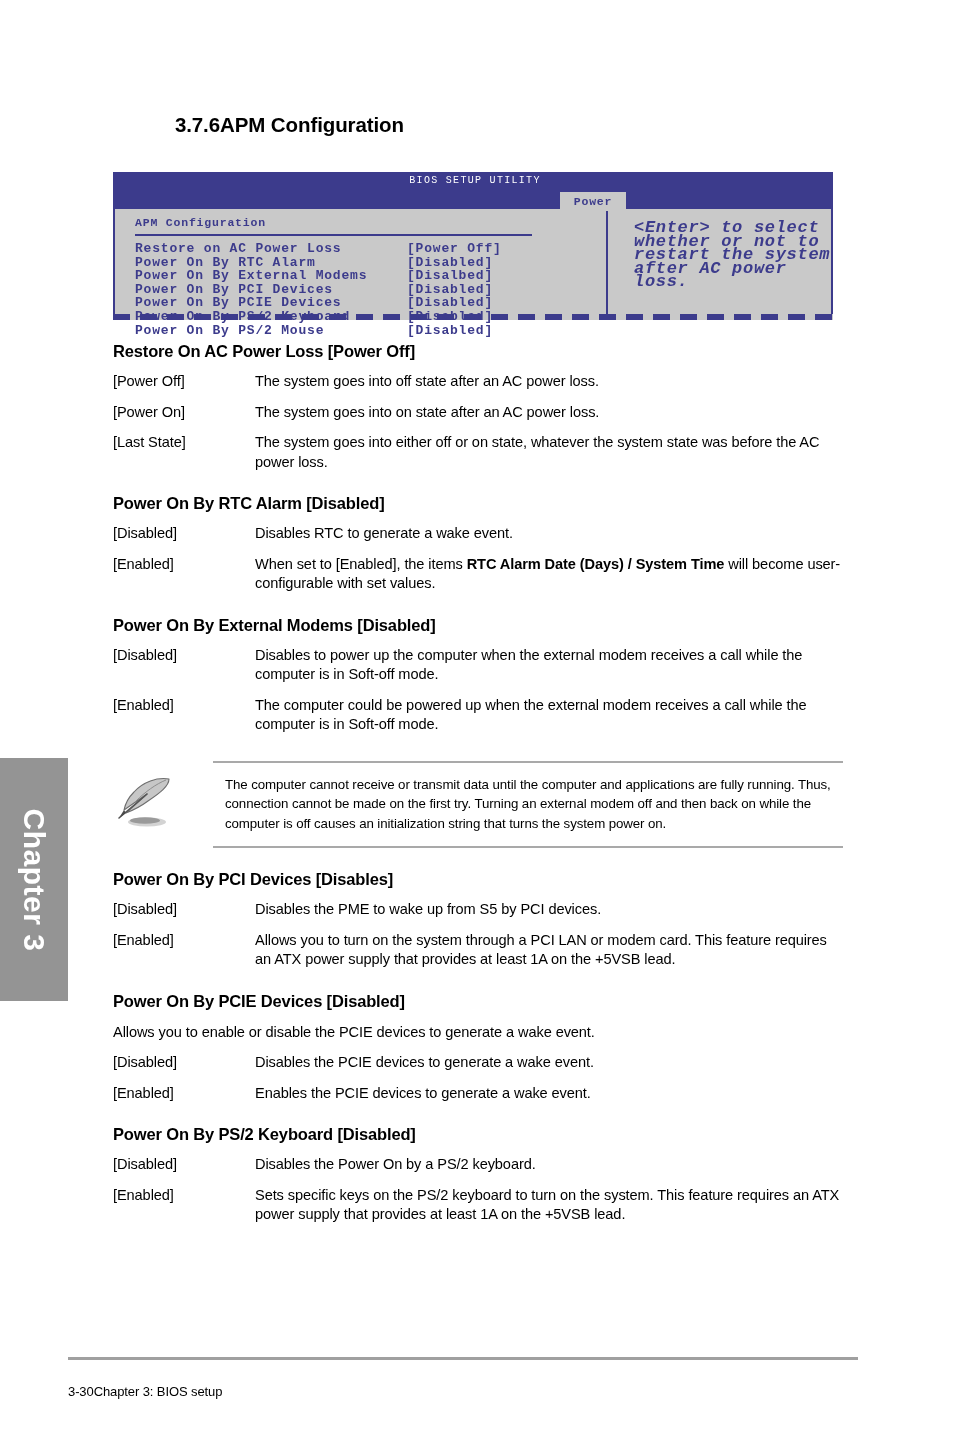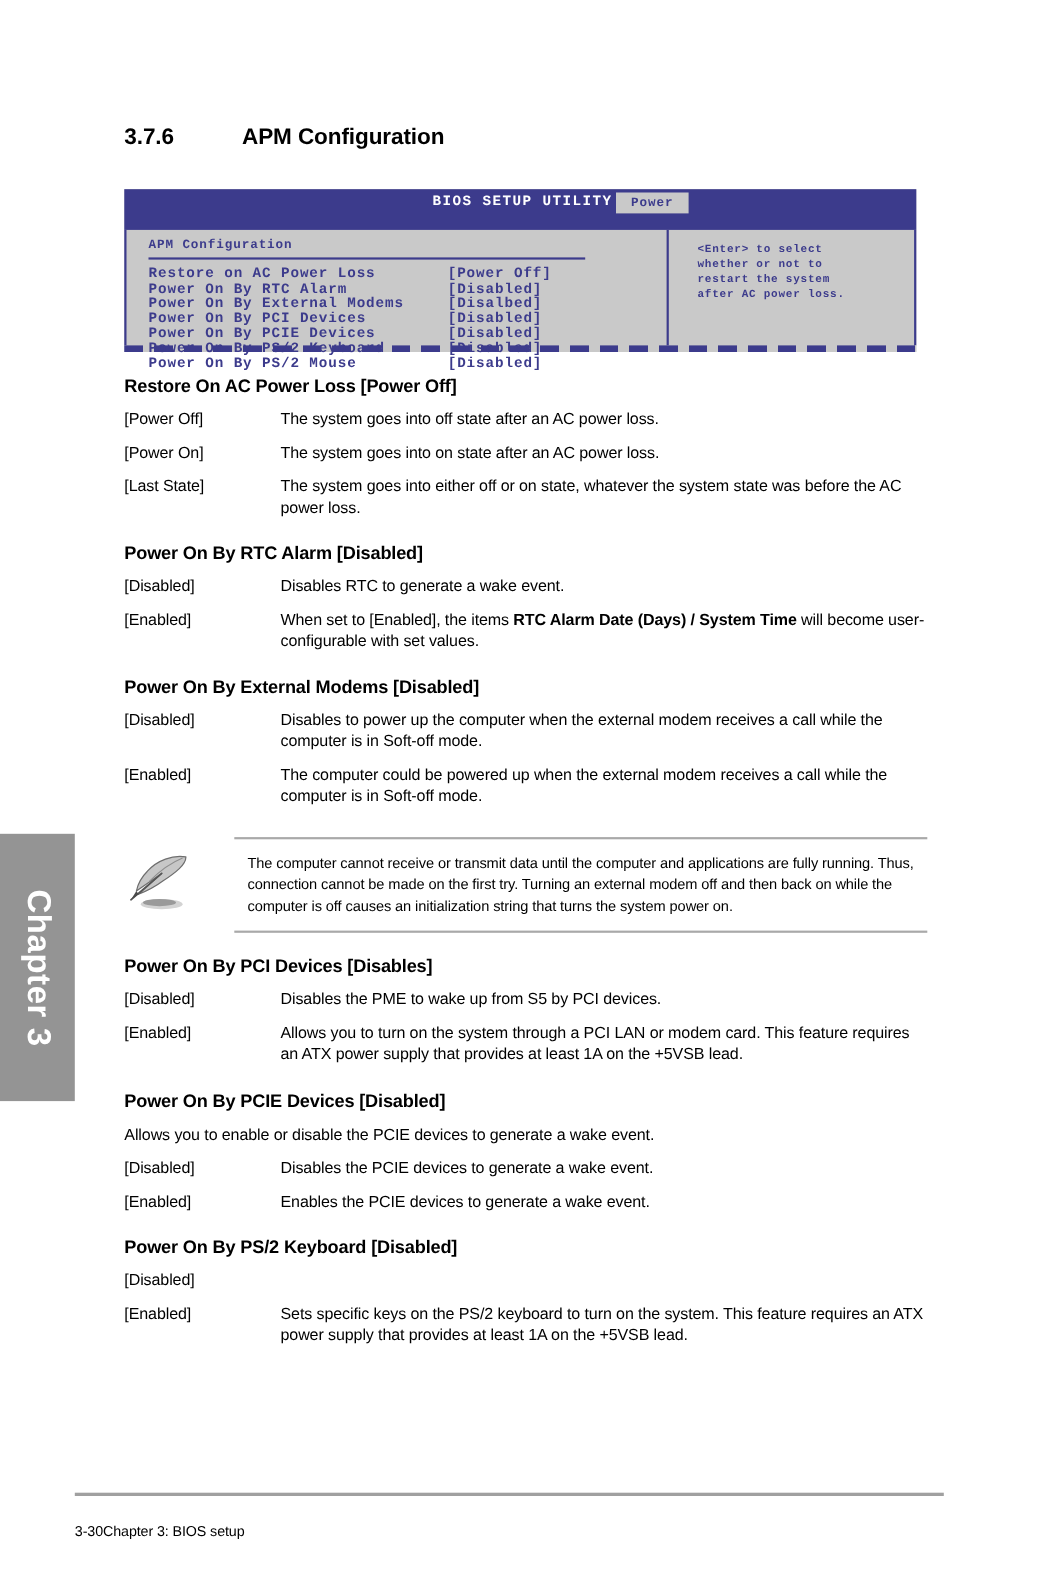--- a/index.html
+++ b/index.html
@@ -37,20 +37,21 @@
   }
 
   
   .sec-head{
     display:flex;
     align-items:baseline;
     margin-top:113px;
     font-size:20.5px;
     font-weight:bold;
     letter-spacing:-0.1px;
+    text-align:right;
   }
   .sec-num{ width:107px; flex:0 0 107px; }
   .sec-title{ }
 
   
   .bios{
     margin-top:35px;
     width:720px;
     background:#c9c9c9;
     border-bottom:none;
@@ -60,27 +61,27 @@
   .bios-header{
     background:#3c3b8c;
     height:37px;
     position:relative;
   }
   .bios-title{
     position:absolute;
     left:4px; right:0; top:3px;
     text-align:center;
     color:#ffffff;
-    font-size:13px;
-    font-weight:bold;
+    font-size:10px;
+    font-weight:normal;
     letter-spacing:1.3px;
   }
   .bios-tab{
     position:absolute;
-    left:447px; top:3px;
+    left:447px; top:20px;
     width:66px; height:19px;
     background:#c9c9c9;
     color:#3c3b8c;
     font-size:11.5px;
     font-weight:bold;
     text-align:center;
     line-height:19px;
     letter-spacing:0.8px;
   }
   .bios-body{
@@ -116,24 +117,25 @@
   }
   .bios-row .lbl{ width:272px; flex:0 0 272px; }
   .bios-row .val{ }
   .bios-right{
     flex:1;
     border-left:2px solid #3c3b8c;
     padding:12px 0 0 26px;
   }
   .bios-help{
     color:#3c3b8c;
-    font-size:10px;
+    font-size:17px;
     font-weight:bold;
     letter-spacing:0.7px;
     line-height:13.6px;
+    font-style:italic;
   }
   .bios-bottom-dash{
     height:6px;
     background:repeating-linear-gradient(to right,
       #3c3b8c 0px, #3c3b8c 17px, #c9c9c9 17px, #c9c9c9 27px);
   }
 
   
   h3.opt{
     font-size:16.5px;
@@ -354,20 +356,21 @@
           <span class="desc">Enables the PCIE devices to generate a wake event.</span>
         </div>
       </div>
   </div>
 
   <div>
     <h3 class="opt">Power On By PS/2 Keyboard [Disabled]</h3>
     <div id="ps2-rows">
         <div class="defrow">
           <span class="term">[Disabled]</span>
+          <span class="desc">Disables the Power On by a PS/2 keyboard.</span>
         </div>
         <div class="defrow">
           <span class="term">[Enabled]</span>
           <span class="desc">Sets specific keys on the PS/2 keyboard to turn on the system. This feature requires an ATX power supply that provides at least 1A on the +5VSB lead.</span>
         </div>
       </div>
   </div>
 
 </div>
 

